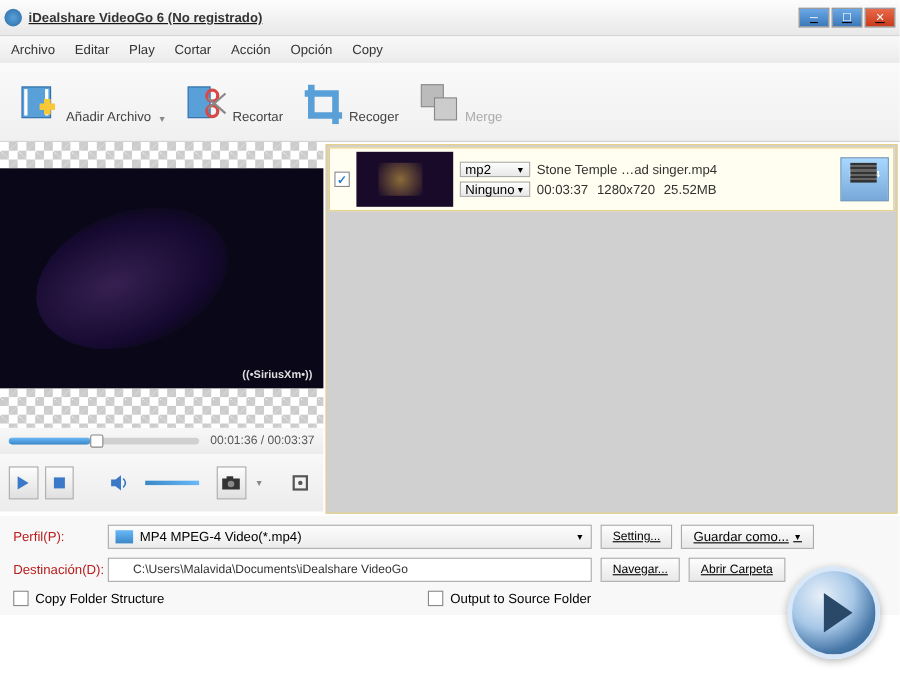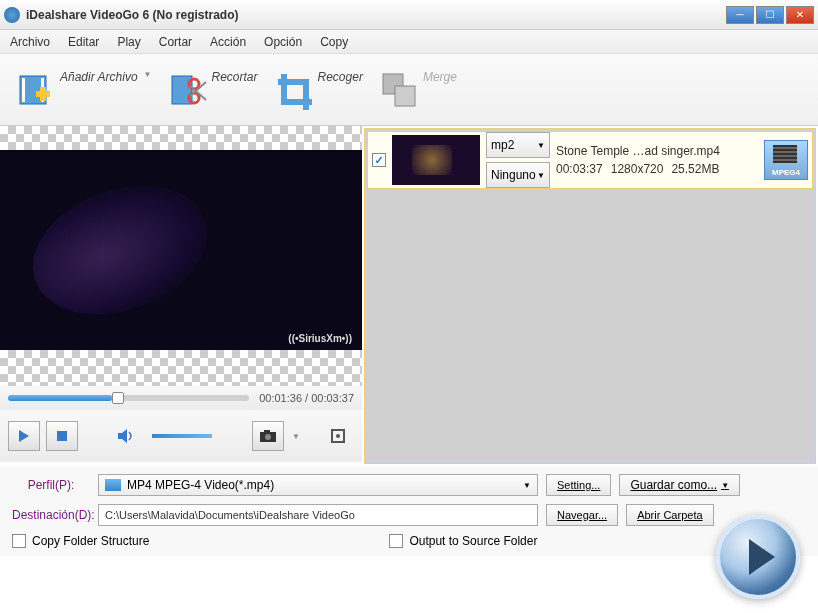--- a/index.html
+++ b/index.html
@@ -1,39 +1,39 @@
 <!DOCTYPE html>
 <html><head>
 <meta charset="utf-8">
 <style>
 * { box-sizing: border-box; margin: 0; padding: 0; font-family: "Segoe UI", Tahoma, sans-serif; font-size: 12px; }
 body { background: #fff; width: 818px; height: 613px; overflow: hidden; }
 
-.titlebar { height: 30px; background: linear-gradient(#fdfdfd,#e8e8e8); display: flex; align-items: center; padding: 3px 4px; border-bottom: 1px solid #ccc; }
+.titlebar { height: 20px; background: linear-gradient(#fdfdfd,#e8e8e8); display: flex; align-items: center; padding: 16px 4px; border-bottom: 1px solid #ccc; text-decoration: underline; }
 .titlebar .app-icon { width: 16px; height: 16px; background: radial-gradient(circle,#5aa0d8,#2a6aa8); border-radius: 50%; margin-right: 6px; }
 .titlebar .title { flex: 1; font-weight: bold; color: #333; }
 .win-btns { display: flex; gap: 2px; }
 .win-btn { width: 28px; height: 18px; border: 1px solid #888; display: flex; align-items: center; justify-content: center; font-size: 10px; color: #fff; }
 .win-min { background: linear-gradient(#6aa8e8,#3a78b8); }
 .win-max { background: linear-gradient(#6aa8e8,#3a78b8); }
 .win-close { background: linear-gradient(#e86a4a,#c83a1a); }
 
 .menubar { height: 24px; background: linear-gradient(#f8f8f8,#ececec); display: flex; align-items: center; padding: 0 10px; gap: 18px; border-bottom: 1px solid #ddd; }
 .menubar span { color: #333; cursor: default; }
 
 .toolbar { height: 72px; background: linear-gradient(#fafafa,#f0f0f0); display: flex; align-items: center; padding: 0 8px; border-bottom: 1px solid #ccc; }
-.tool { display: flex; align-items: flex-start; gap: 4px; padding: 4px 8px; cursor: pointer; font-style: italic; }
+.tool { display: flex; align-items: flex-end; gap: 4px; padding: 4px 8px; cursor: pointer; }
 .tool .ticon { width: 40px; height: 40px; display: flex; align-items: center; justify-content: center; }
 .tool .tlabel { color: #444; }
 .tool .tlabel.disabled { color: #aaa; }
 .dropdown-arrow { font-size: 8px; color: #888; margin-left: 2px; }
 
 .content { display: flex; height: 340px; }
 
-.preview-pane { width: 362px; text-align: right; }
+.preview-pane { width: 294px; text-align: right; }
 .preview-checker { height: 24px; background-image: linear-gradient(45deg,#ccc 25%,transparent 25%),linear-gradient(-45deg,#ccc 25%,transparent 25%),linear-gradient(45deg,transparent 75%,#ccc 75%),linear-gradient(-45deg,transparent 75%,#ccc 75%); background-size: 16px 16px; background-position: 0 0,0 8px,8px -8px,-8px 0; background-color: #fff; }
 .preview-video { height: 200px; background: #0a0818; display: flex; align-items: flex-end; justify-content: flex-end; position: relative; }
 .preview-video .guitar { position: absolute; left: 30px; top: 40px; width: 180px; height: 120px; background: radial-gradient(ellipse at 40% 50%,#4a2a6a 0%,#1a0a3a 60%,transparent 80%); transform: rotate(-20deg); border-radius: 50%; opacity: 0.7; }
 .preview-video .watermark { color: #ddd; font-size: 10px; margin: 6px 10px; font-weight: bold; }
 .preview-checker2 { height: 36px; background-image: linear-gradient(45deg,#ccc 25%,transparent 25%),linear-gradient(-45deg,#ccc 25%,transparent 25%),linear-gradient(45deg,transparent 75%,#ccc 75%),linear-gradient(-45deg,transparent 75%,#ccc 75%); background-size: 16px 16px; background-position: 0 0,0 8px,8px -8px,-8px 0; background-color: #fff; }
 .seek-row { height: 24px; display: flex; align-items: center; padding: 0 8px; background: linear-gradient(#f8f8f8,#ececec); }
 .seek-track { flex: 1; height: 6px; background: #d0d0d0; border-radius: 3px; position: relative; margin-right: 10px; }
 .seek-fill { position: absolute; left: 0; top: 0; height: 6px; width: 43%; background: linear-gradient(#6ab8f8,#3a88c8); border-radius: 3px; }
 .seek-thumb { position: absolute; left: 43%; top: -3px; width: 12px; height: 12px; background: #fff; border: 1px solid #888; border-radius: 2px; }
 .timecode { font-size: 11px; color: #555; }
@@ -41,33 +41,33 @@
 .pbtn { width: 32px; height: 30px; background: linear-gradient(#fdfdfd,#e0e0e0); border: 1px solid #aaa; display: flex; align-items: center; justify-content: center; }
 .vol-track { width: 60px; height: 4px; background: linear-gradient(to right,#3a88c8,#6ab8f8); position: relative; margin: 0 4px; }
 .spacer { flex: 1; }
 
 .list-pane { flex: 1; background: #d0d0d0; border: 1px solid #e8d080; margin: 2px; padding: 2px; }
 .list-item { background: #fffef0; border: 1px solid #e8d080; height: 58px; display: flex; align-items: center; padding: 2px 4px; gap: 6px; }
 .chk { width: 14px; height: 14px; border: 1px solid #888; background: #fff; display: flex; align-items: center; justify-content: center; color: #2a7ac8; font-size: 11px; font-weight: bold; }
 .thumb { width: 88px; height: 50px; background: #1a0a2a; position: relative; }
 .thumb::after { content:""; position:absolute; left: 20px; top: 10px; width: 40px; height: 30px; background: radial-gradient(circle,#8a6a3a,transparent); }
 .item-mid { display: flex; flex-direction: column; gap: 4px; }
-.combo { width: 64px; height: 14px; background: linear-gradient(#fdfdfd,#e8e8e8); border: 1px solid #aaa; display: flex; align-items: center; padding: 12px 4px; font-size: 11px; justify-content: space-between; }
+.combo { width: 64px; height: 14px; background: linear-gradient(#fdfdfd,#e8e8e8); border: 1px solid #aaa; display: flex; align-items: center; padding: 0 4px; font-size: 11px; justify-content: space-between; }
 .item-info { display: flex; flex-direction: column; gap: 4px; font-size: 11px; color: #333; }
 .item-info .row2 { display: flex; gap: 8px; }
-.mpeg-icon { width: 44px; height: 40px; background: linear-gradient(#a8d8ff,#78a8d8); border: 1px solid #5888b8; display: flex; align-items: flex-end; justify-content: center; color: #fff; font-size: 8px; font-weight: bold; padding-bottom: 2px; margin-left: auto; position: relative; }
+.mpeg-icon { width: 44px; height: 40px; background: linear-gradient(#a8d8ff,#78a8d8); border: 1px solid #5888b8; display: flex; align-items: flex-end; justify-content: center; color: #fff; font-size: 8px; font-weight: bold; padding-bottom: 19px; margin-left: auto; position: relative; }
 .mpeg-icon::before { content:""; position:absolute; top: 4px; left: 8px; width: 24px; height: 18px; background: repeating-linear-gradient(#333,#333 2px,#666 2px,#666 4px); }
 
 .bottom { padding: 8px 12px; background: #f8f8f8; }
 .form-row { display: flex; align-items: center; gap: 8px; margin-bottom: 8px; }
-.form-label { width: 78px; color: #701a75; text-align: center; }
+.form-label { width: 78px; color: #b91c1c; }
 .profile-select { flex: 1; max-width: 440px; height: 22px; background: linear-gradient(#fdfdfd,#ececec); border: 1px solid #aaa; display: flex; align-items: center; padding: 0 6px; gap: 6px; }
 .profile-select .picon { width: 16px; height: 12px; background: linear-gradient(#6ab8f8,#3a88c8); }
 .small-btn { height: 22px; padding: 0 10px; background: linear-gradient(#fdfdfd,#e8e8e8); border: 1px solid #aaa; font-size: 11px; display: flex; align-items: center; text-decoration: underline; }
-.path-input { flex: 1; max-width: 440px; height: 22px; background: #fff; border: 1px solid #aaa; padding: 0 6px; display: flex; align-items: center; font-size: 11px; color: #333; }
+.path-input { flex: 1; max-width: 440px; height: 22px; background: #fff; border: 1px solid #aaa; padding: 0 22px; display: flex; align-items: center; font-size: 11px; color: #333; }
 .check-row { display: flex; gap: 240px; margin-top: 8px; }
 .check-item { display: flex; align-items: center; gap: 6px; }
 .checkbox { width: 14px; height: 14px; border: 1px solid #888; background: #fff; }
 
 .big-play { position: absolute; right: 18px; bottom: 14px; width: 84px; height: 84px; border-radius: 50%; background: radial-gradient(circle at 35% 30%,#e8f0f8,#a8c8e8 40%,#4878a8 70%,#2a5888); border: 4px solid #d8e8f8; display: flex; align-items: center; justify-content: center; box-shadow: 0 2px 8px rgba(0,0,0,0.3); }
 .big-play::after { content:""; width: 0; height: 0; border-left: 26px solid #2a4868; border-top: 18px solid transparent; border-bottom: 18px solid transparent; margin-left: 8px; }
 
 svg { display: block; }
 </style>
 </head>

